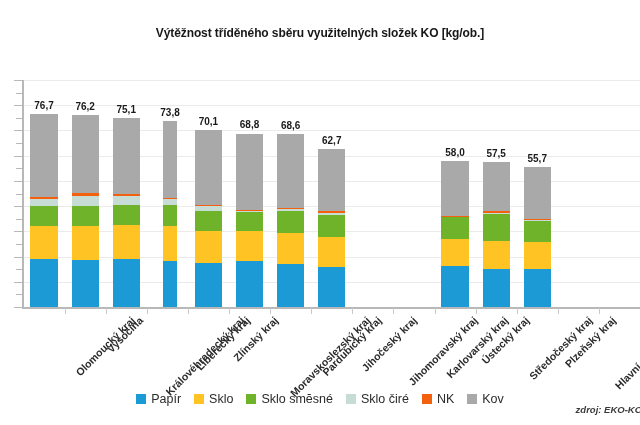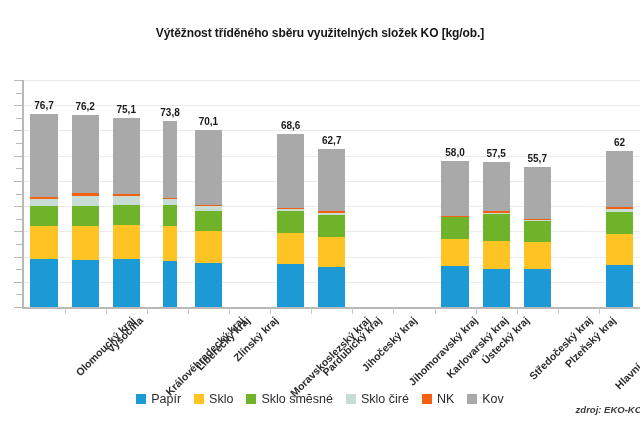--- a/index.html
+++ b/index.html
@@ -270,20 +270,31 @@
           <div class="bar-stack">
             <div class="seg" title="Kov" style="height: 74.91px; background: rgb(169, 169, 169);"></div>
             <div class="seg" title="NK" style="height: 1.00889px; background: rgb(244, 97, 14);"></div>
             <div class="seg" title="Sklo čiré" style="height: 5.29667px; background: rgb(198, 220, 212);"></div>
             <div class="seg" title="Sklo smĕsné" style="height: 19.1689px; background: rgb(110, 179, 42);"></div>
             <div class="seg" title="Plast" style="height: 32.0322px; background: rgb(255, 196, 35);"></div>
             <div class="seg" title="Papír" style="height: 44.3911px; background: rgb(28, 154, 214);"></div>
           </div>
           <div class="bar-label">70,1</div>
         </div>
+        <div class="bar-group" style="left: 235.987px; width: 27.126px; height: 173.529px;">
+          <div class="bar-stack">
+            <div class="seg" title="Kov" style="height: 76.4233px; background: rgb(169, 169, 169);"></div>
+            <div class="seg" title="NK" style="height: 1.00889px; background: rgb(244, 97, 14);"></div>
+            <div class="seg" title="Sklo čiré" style="height: 0.756667px; background: rgb(198, 220, 212);"></div>
+            <div class="seg" title="Sklo smĕsné" style="height: 18.9167px; background: rgb(110, 179, 42);"></div>
+            <div class="seg" title="Plast" style="height: 30.7711px; background: rgb(255, 196, 35);"></div>
+            <div class="seg" title="Papír" style="height: 45.6522px; background: rgb(28, 154, 214);"></div>
+          </div>
+          <div class="bar-label">68,8</div>
+        </div>
         <div class="bar-group" style="left: 277.087px; width: 27.126px; height: 173.024px;">
           <div class="bar-stack">
             <div class="seg" title="Kov" style="height: 73.6489px; background: rgb(169, 169, 169);"></div>
             <div class="seg" title="NK" style="height: 1.26111px; background: rgb(244, 97, 14);"></div>
             <div class="seg" title="Sklo čiré" style="height: 2.27px; background: rgb(198, 220, 212);"></div>
             <div class="seg" title="Sklo smĕsné" style="height: 21.4389px; background: rgb(110, 179, 42);"></div>
             <div class="seg" title="Plast" style="height: 31.78px; background: rgb(255, 196, 35);"></div>
             <div class="seg" title="Papír" style="height: 42.6256px; background: rgb(28, 154, 214);"></div>
           </div>
           <div class="bar-label">68,6</div>
@@ -323,31 +334,20 @@
         <div class="bar-group" style="left: 523.687px; width: 27.126px; height: 140.488px;">
           <div class="bar-stack">
             <div class="seg" title="Kov" style="height: 51.9578px; background: rgb(169, 169, 169);"></div>
             <div class="seg" title="NK" style="height: 1.00889px; background: rgb(244, 97, 14);"></div>
             <div class="seg" title="Sklo čiré" style="height: 1.51333px; background: rgb(198, 220, 212);"></div>
             <div class="seg" title="Sklo smĕsné" style="height: 20.9344px; background: rgb(110, 179, 42);"></div>
             <div class="seg" title="Plast" style="height: 26.7356px; background: rgb(255, 196, 35);"></div>
             <div class="seg" title="Papír" style="height: 38.3378px; background: rgb(28, 154, 214);"></div>
           </div>
           <div class="bar-label">55,7</div>
-        </div>
-        <div class="bar-group" style="left: 605.887px; width: 27.126px; height: 156.378px;">
-          <div class="bar-stack">
-            <div class="seg" title="Kov" style="height: 56.75px; background: rgb(169, 169, 169);"></div>
-            <div class="seg" title="NK" style="height: 1.51333px; background: rgb(244, 97, 14);"></div>
-            <div class="seg" title="Sklo čiré" style="height: 3.53111px; background: rgb(198, 220, 212);"></div>
-            <div class="seg" title="Sklo smĕsné" style="height: 21.6911px; background: rgb(110, 179, 42);"></div>
-            <div class="seg" title="Plast" style="height: 30.5189px; background: rgb(255, 196, 35);"></div>
-            <div class="seg" title="Papír" style="height: 42.3733px; background: rgb(28, 154, 214);"></div>
-          </div>
-          <div class="bar-label">62</div>
         </div>
       </div>
   </div>
 
   <div class="xlabels" id="xlabels">
       <div class="xlabel" style="left: 50.05px;">Olomoucký kraj</div>
       <div class="xlabel" style="left: 91.15px;">Vysočina</div>
       <div class="xlabel" style="left: 132.25px;">Královéhradecký kraj</div>
       <div class="xlabel" style="left: 173.35px;">Liberecký kraj</div>
       <div class="xlabel" style="left: 214.45px;">Zlínský kraj</div>

